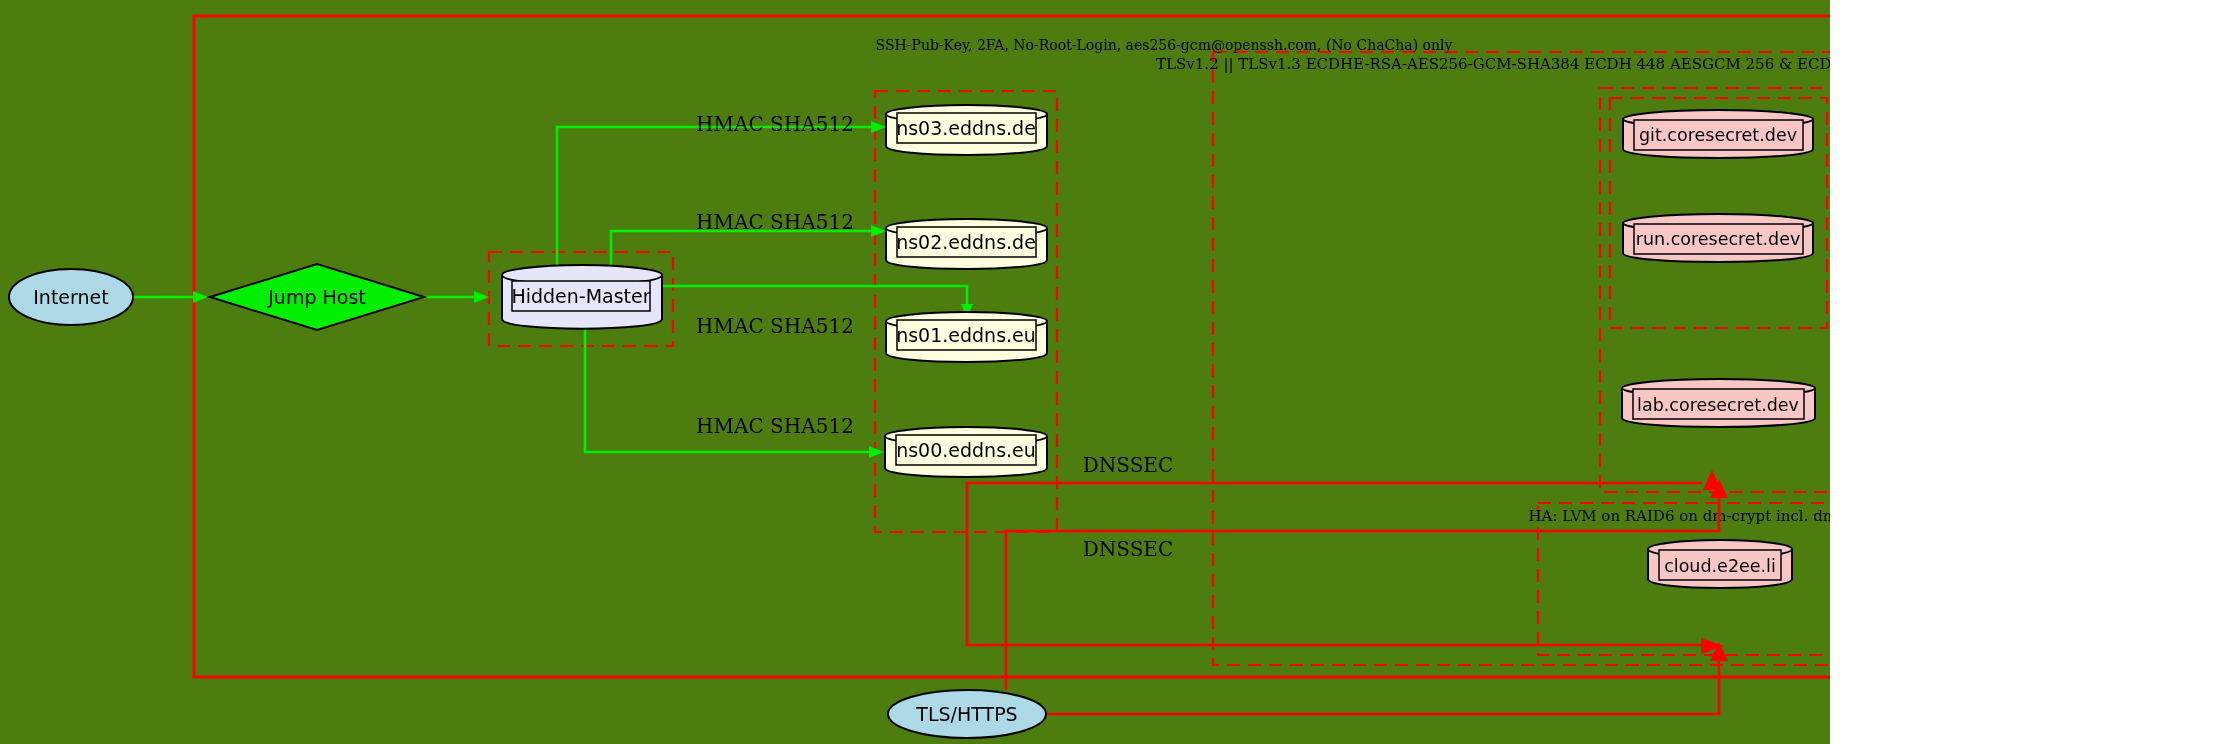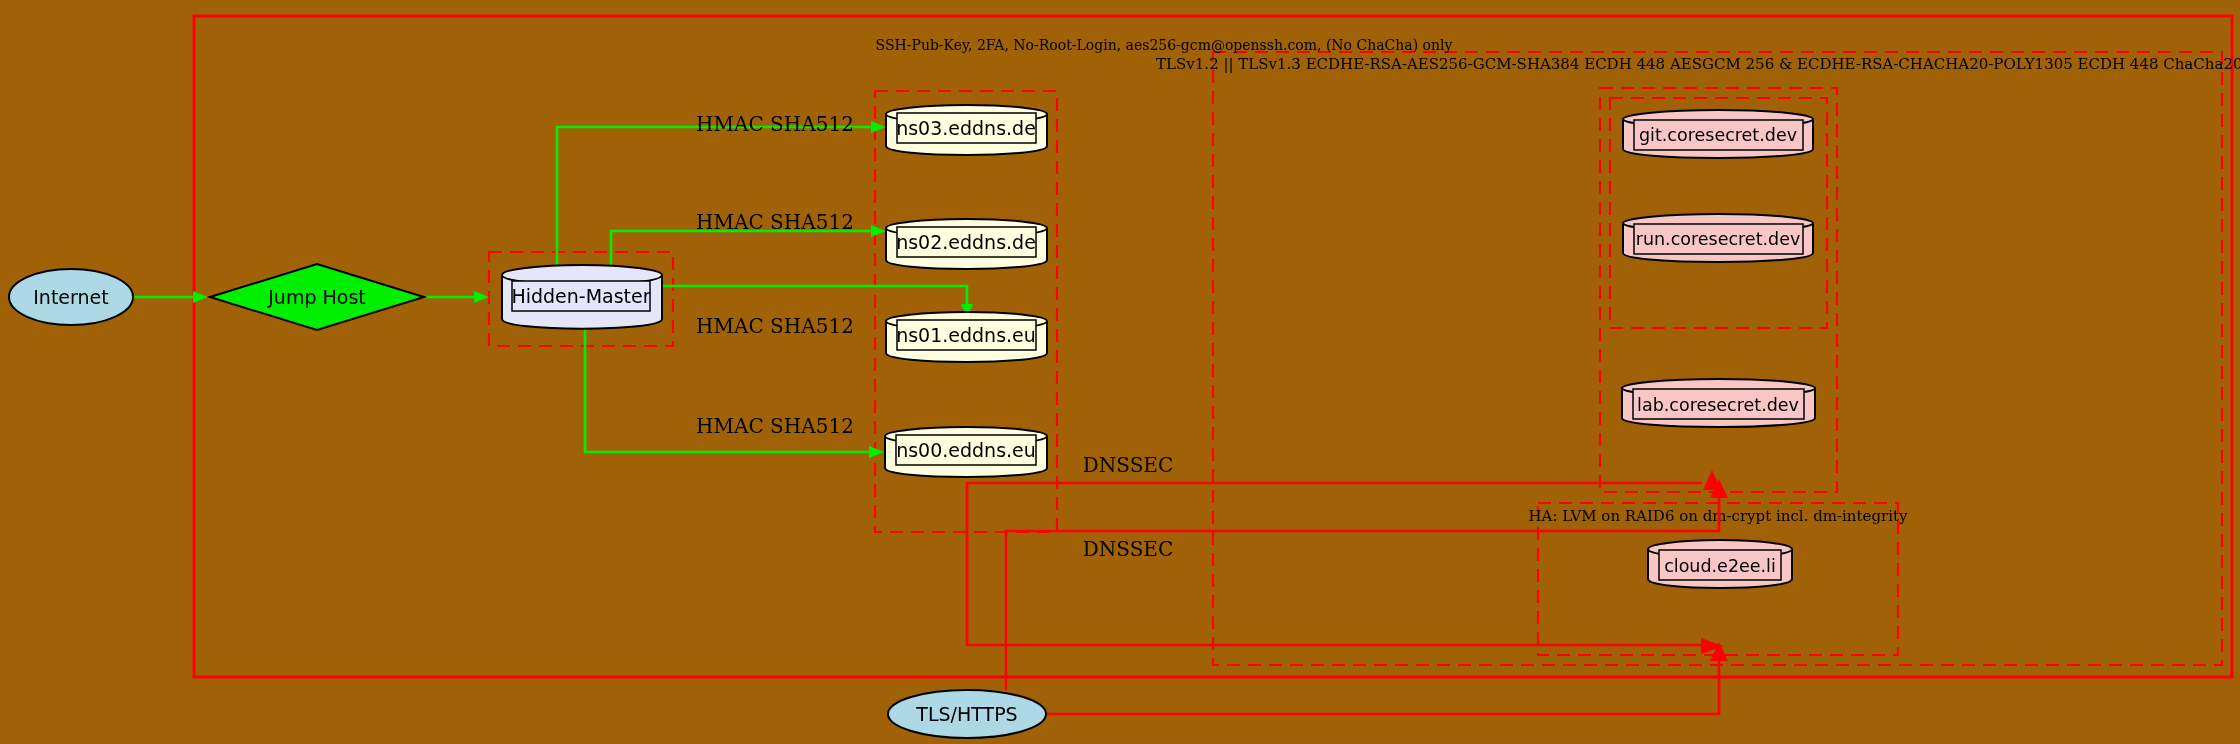--- a/index.html
+++ b/index.html
@@ -1,16 +1,16 @@
 <!DOCTYPE html>
 <html style="--red: #ff0000; --green: #00ee00; --lightblue: #add8e6; --lightyellow: #ffffe0; --pink: #f9c6c6; --lavender: #e6e6fa; --black: #000000; --background: #ffffff;"><head>
 <meta charset="utf-8">
 <style>
   html,body{margin:0;padding:0;background:#fff;}
-  .stage{position:relative;width:2240px;height:744px;background:#a16207;overflow:hidden;}
+  .stage{position:relative;width:1830px;height:744px;background:#4d7c0f;overflow:hidden;}
   svg{display:block;}
   
   .box-solid{fill:none;stroke:var(--red);stroke-width:3;}
   .box-dashed{fill:none;stroke:var(--red);stroke-width:2.2;stroke-dasharray:13 8;}
   
   .g-line{fill:none;stroke:var(--green);stroke-width:2.6;}
   .g-arrow{fill:var(--green);stroke:none;}
   .r-line{fill:none;stroke:var(--red);stroke-width:2.6;}
   .r-arrow{fill:var(--red);stroke:none;}
   

